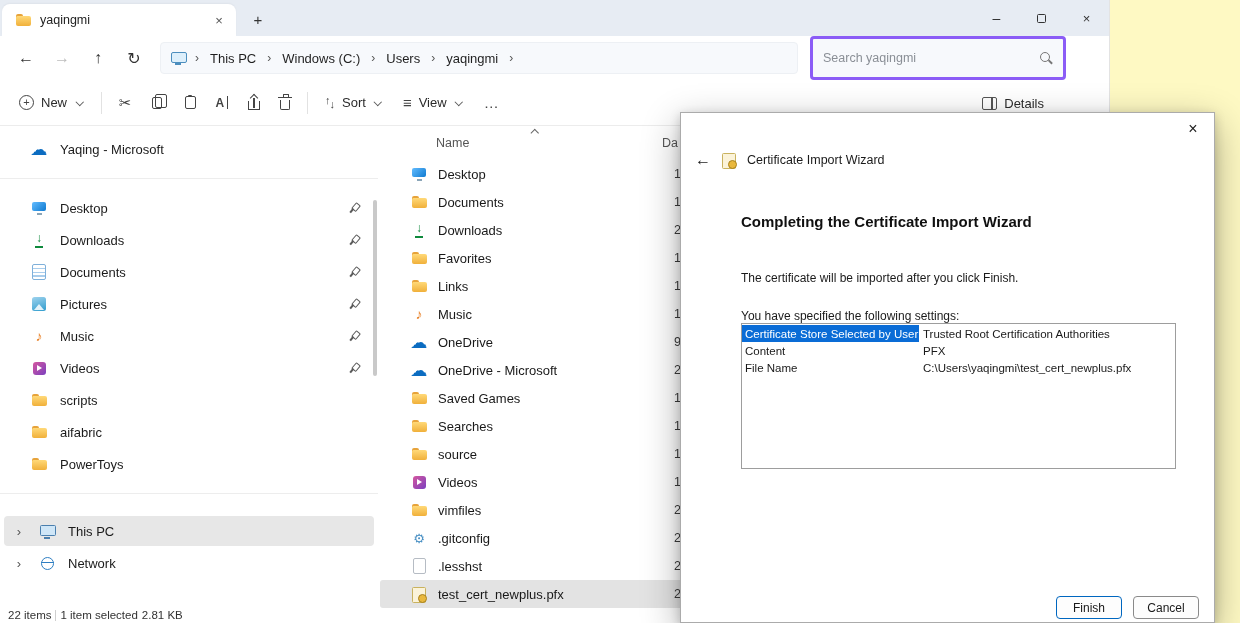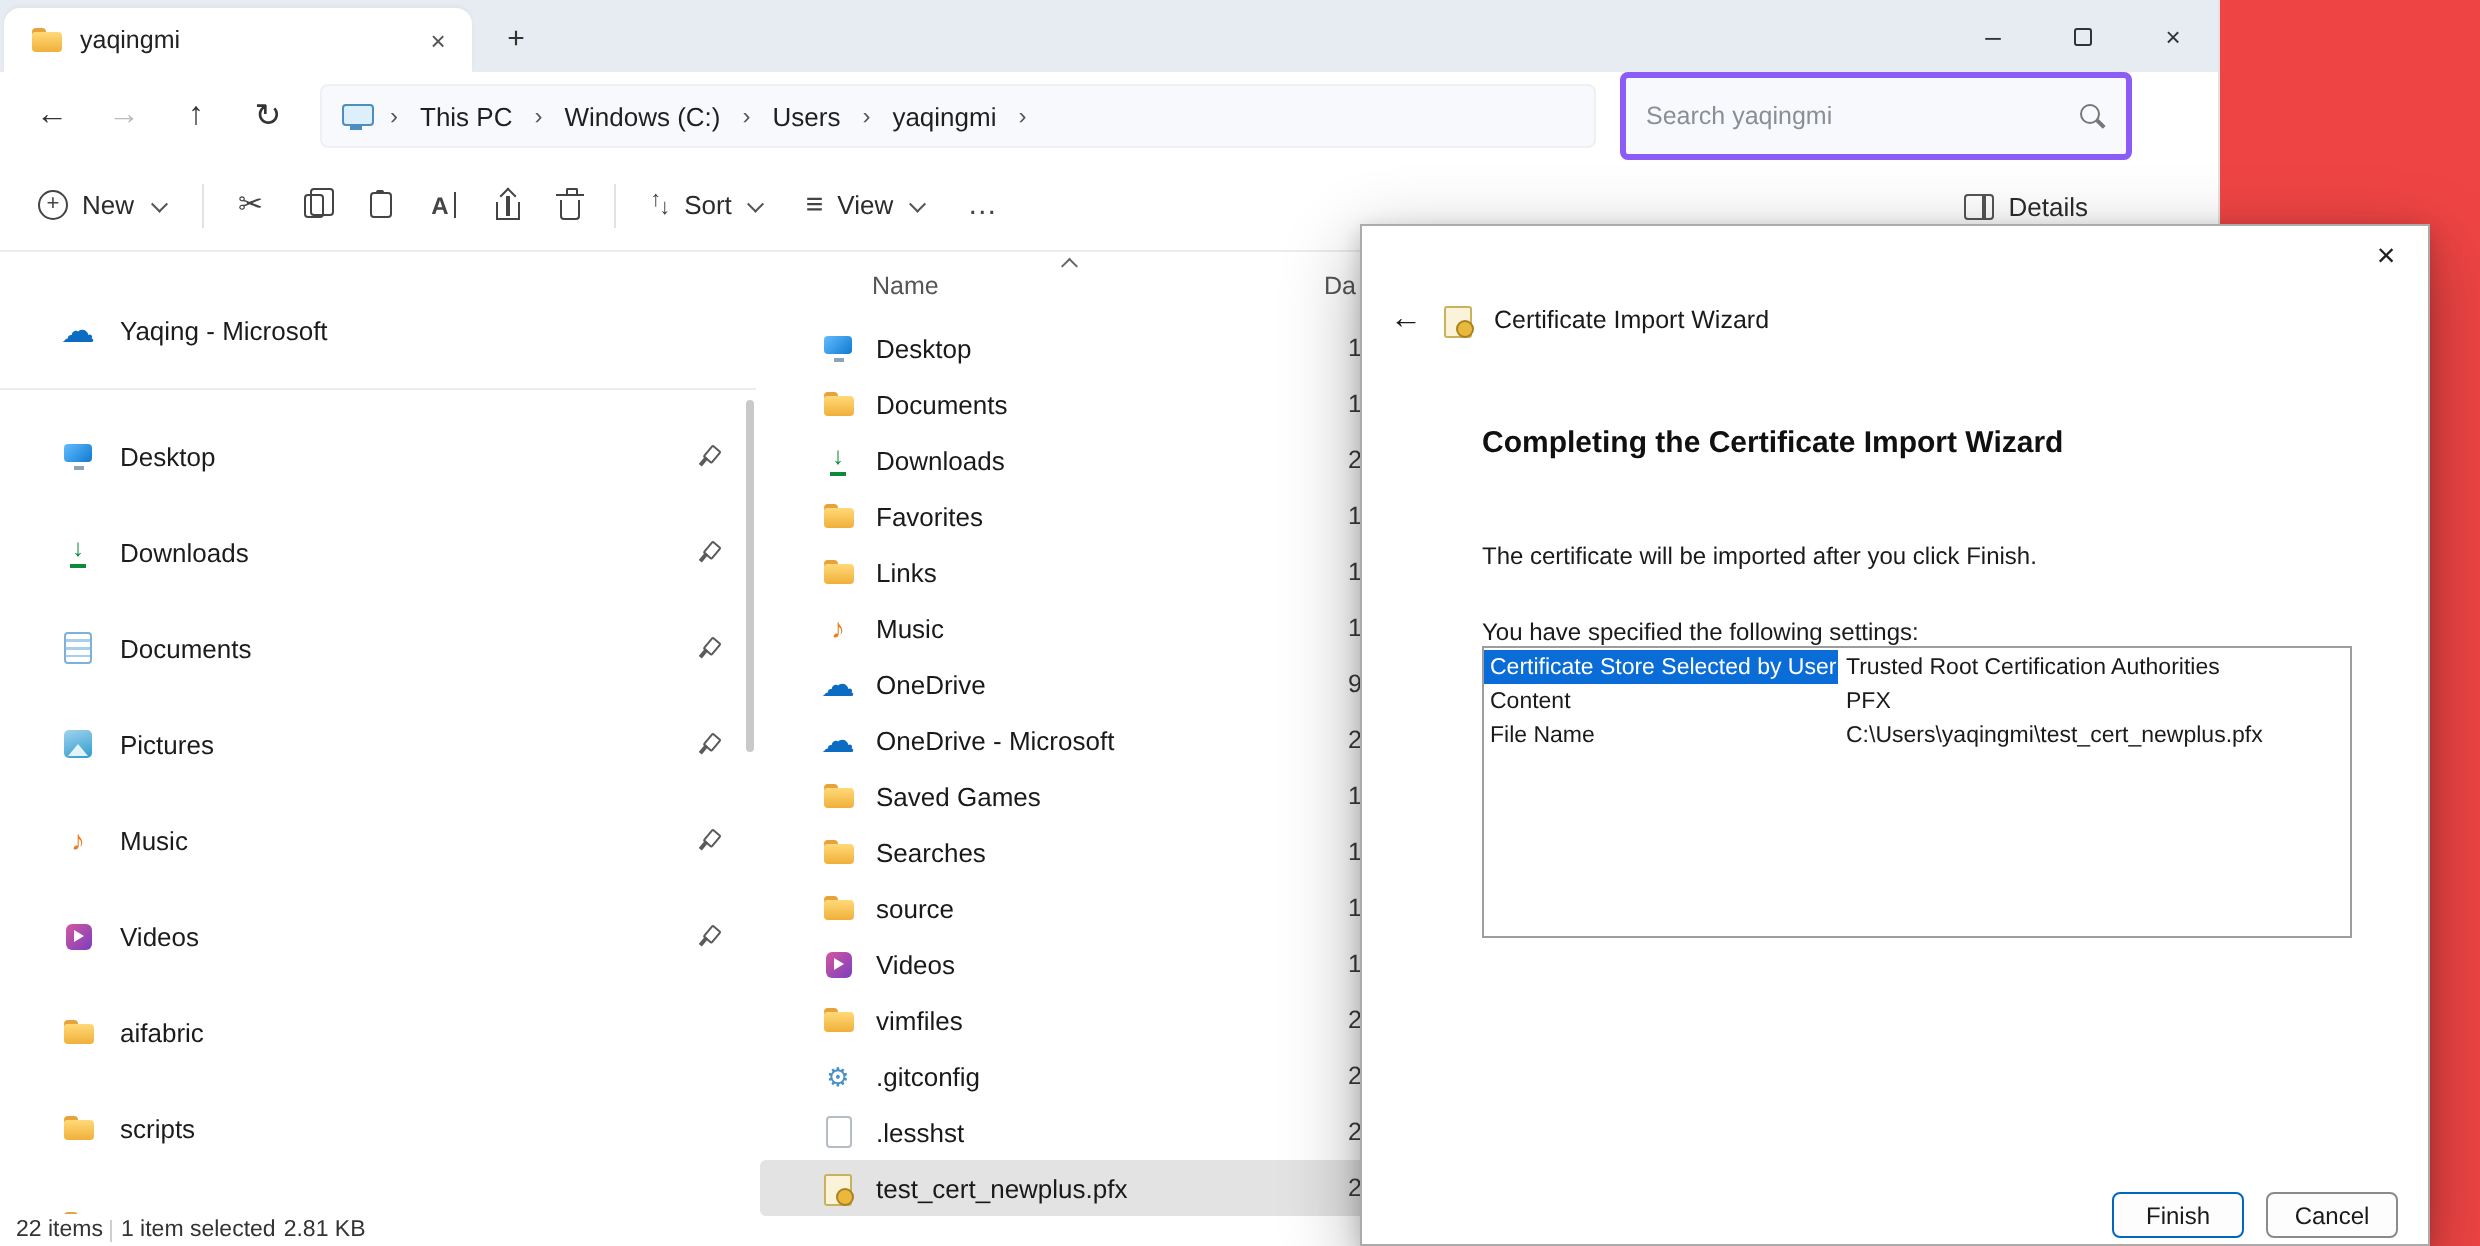--- a/index.html
+++ b/index.html
@@ -1,17 +1,17 @@
 <!DOCTYPE html>
 <html><head>
 <meta charset="utf-8">
 <style>
 *{margin:0;padding:0;box-sizing:border-box}
 html,body{width:1240px;height:623px;font-family:"Liberation Sans","DejaVu Sans",sans-serif;background:#fff;overflow:hidden}
-.stage{position:relative;width:1240px;height:623px;background:#ef4444}
+.stage{position:relative;width:1240px;height:623px;background:#fef9c3}
 
 
 .explorer{position:absolute;left:0;top:0;width:1110px;height:623px;background:#fff;display:flex;flex-direction:column;border-right:1px solid #e3e3e3}
 
 
 .tabbar{height:36px;background:#e7ecf3;display:flex;align-items:flex-end;position:relative;flex:none}
 .tab{margin-left:2px;width:234px;height:32px;background:#fff;border-radius:8px 8px 0 0;display:flex;align-items:center;padding:0 8px 0 12px;gap:8px;box-shadow:0 -1px 2px rgba(0,0,0,.04)}
 .tab-title{font-size:12.5px;color:#222;flex:1;white-space:nowrap;overflow:hidden}
 .tab-close{width:18px;height:18px;border-radius:4px;display:flex;align-items:center;justify-content:center;color:#555;font-size:13px;cursor:default}
 .newtab-btn{width:24px;height:24px;margin:0 0 5px 10px;display:flex;align-items:center;justify-content:center;font-size:15px;color:#333;border-radius:4px}
@@ -61,21 +61,21 @@
 .sort-ic{display:flex;align-items:center;font-size:11px;color:#444;line-height:1}
 .sort-ic .a1{transform:translateY(-2px)}
 .sort-ic .a2{transform:translateY(2px);margin-left:-1px}
 .tb-details{position:absolute;right:56px;top:6px}
 .panel-ic{width:15px;height:13px;border:1.3px solid #555;border-radius:2px;position:relative}
 .panel-ic::before{content:"";position:absolute;right:3.6px;top:0;bottom:0;width:1.3px;background:#555}
 
 
 .body{flex:1;display:flex;min-height:0;position:relative}
 .sidebar{width:378px;flex:none;position:relative;overflow:hidden;padding-top:6px}
-.side-item{height:30px;display:flex;align-items:center;gap:12px;padding:0 14px 0 26px;font-size:13px;color:#1b1b1b;border-radius:4px;margin:18px 4px 0}
+.side-item{height:30px;display:flex;align-items:center;gap:12px;padding:0 14px 0 26px;font-size:13px;color:#1b1b1b;border-radius:4px;margin:2px 4px 0}
 .side-item .lbl{white-space:nowrap;overflow:hidden}
 .side-item.selected{background:#e7e7e7}
 .side-sep{height:1px;background:#ededed;margin:14px 0 0}
 .pinned-list{margin-top:14px}
 .tree-list{margin-top:22px}
 .tree-item{padding-left:8px}
 .tree-chev{width:14px;color:#555;font-size:13px;flex:none;text-align:center}
 .pin{margin-left:auto;width:12px;height:12px;position:relative;transform:rotate(40deg);flex:none}
 .pin::before{content:"";position:absolute;left:3.6px;top:0;width:4.4px;height:6.4px;border:1.2px solid #5a5a5a;border-radius:1px}
 .pin::after{content:"";position:absolute;left:5.4px;top:6.6px;width:1.2px;height:5px;background:#5a5a5a}
@@ -271,25 +271,25 @@
             <span class="lbl">Music</span>
             <span class="pin"></span>
           </div>
           <div class="side-item">
             <span class="gi video"></span>
             <span class="lbl">Videos</span>
             <span class="pin"></span>
           </div>
           <div class="side-item">
             <span class="gi folder"></span>
+            <span class="lbl">scripts</span>
+          </div>
+          <div class="side-item">
+            <span class="gi folder"></span>
             <span class="lbl">aifabric</span>
-          </div>
-          <div class="side-item">
-            <span class="gi folder"></span>
-            <span class="lbl">scripts</span>
           </div>
           <div class="side-item">
             <span class="gi folder"></span>
             <span class="lbl">PowerToys</span>
           </div>
         </div>
         <div class="side-sep"></div>
         <div class="tree-list">
           <div class="side-item tree-item selected">
             <span class="tree-chev">›</span>

